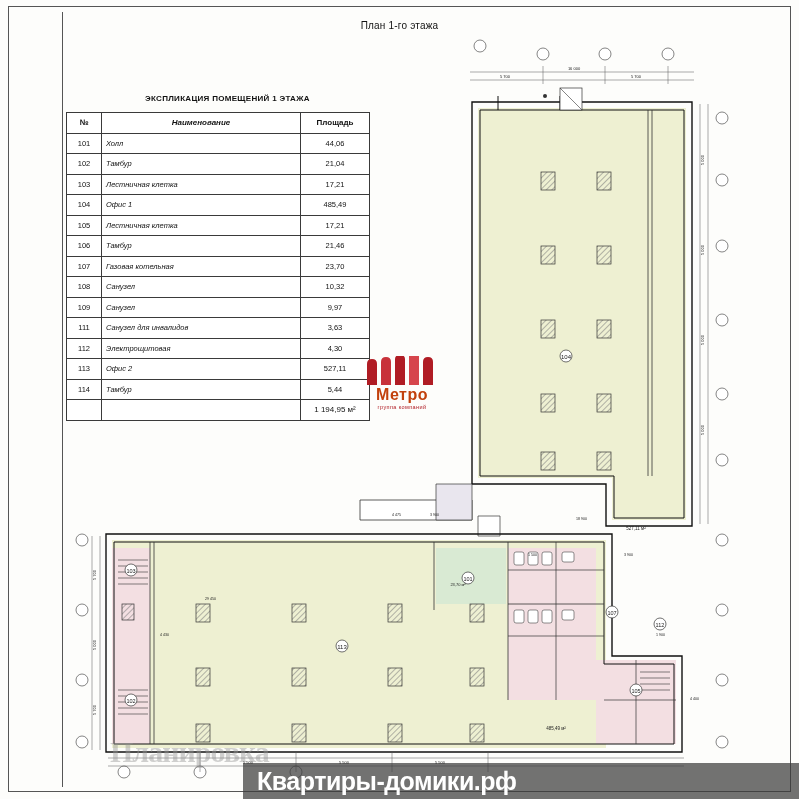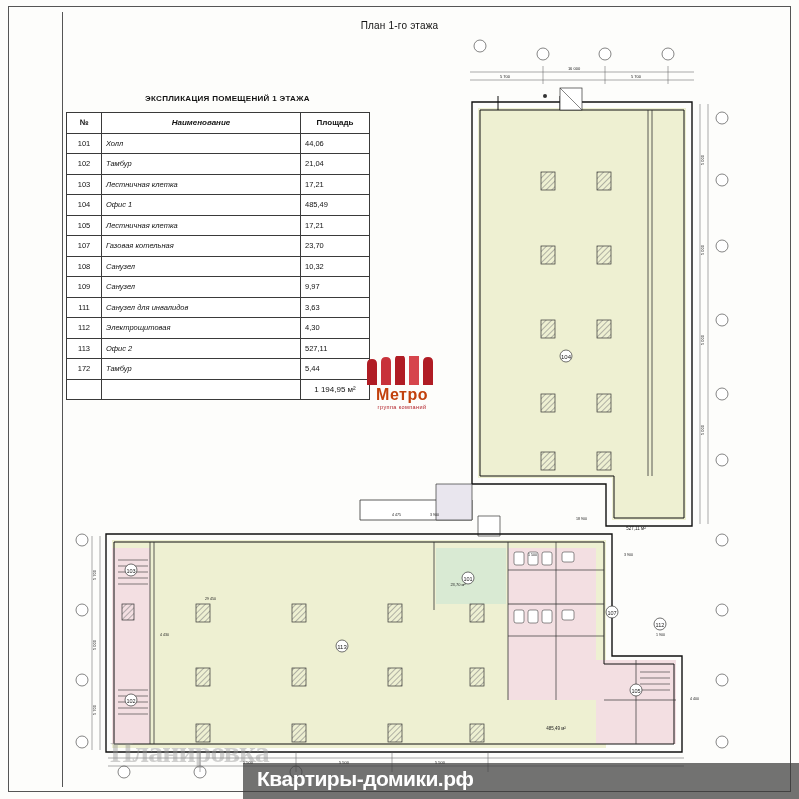--- a/index.html
+++ b/index.html
@@ -44,21 +44,21 @@
   table.expl th, table.expl td{
     border:1px solid #3a3a3a;
     padding:0 4px;
     height:19.5px;
     font-weight:normal;
     white-space:nowrap;
   }
   table.expl th{font-weight:bold;font-size:8px;text-align:center;}
   .c-num{width:26px;text-align:center;}
   .c-name{width:190px;text-align:left;font-style:italic;}
-  .c-area{width:60px;text-align:left;}
+  .c-area{width:60px;text-align:center;}
   .total-row td{height:21px;}
   .total-cell{text-align:center;font-size:8px;}
 
   
   .logo{
     position:absolute;left:356px;top:356px;width:92px;height:66px;
     text-align:center;
   }
   .logo .mark{
     width:78px;height:30px;margin:0 auto;display:block;
@@ -79,21 +79,21 @@
     font-size:30px;font-weight:bold;color:rgba(150,150,150,.45);
     letter-spacing:-1px;
     font-family:Liberation Serif, serif;
   }
   .wm-bar{
     position:absolute;left:243px;top:763px;width:556px;height:36px;
     background:rgba(60,60,60,.72);
   }
   .wm-bar .txt{
     position:absolute;left:14px;top:4px;
-    font-size:21px;font-weight:bold;color:#ffffff;letter-spacing:-.5px;
+    font-size:25px;font-weight:bold;color:#ffffff;letter-spacing:-.5px;
     white-space:nowrap;
   }
 </style>
 </head>
 <body>
 
 <div id="sheet">
 
   <div class="frame-outer"></div>
   <div class="frame-inner"></div>
@@ -130,20 +130,25 @@
           <td class="c-num">104</td>
           <td class="c-name">Офис 1</td>
           <td class="c-area">485,49</td>
         </tr>
         <tr>
           <td class="c-num">105</td>
           <td class="c-name">Лестничная клетка</td>
           <td class="c-area">17,21</td>
         </tr>
         <tr>
+          <td class="c-num">106</td>
+          <td class="c-name">Тамбур</td>
+          <td class="c-area">21,46</td>
+        </tr>
+        <tr>
           <td class="c-num">107</td>
           <td class="c-name">Газовая котельная</td>
           <td class="c-area">23,70</td>
         </tr>
         <tr>
           <td class="c-num">108</td>
           <td class="c-name">Санузел</td>
           <td class="c-area">10,32</td>
         </tr>
         <tr>
@@ -160,21 +165,21 @@
           <td class="c-num">112</td>
           <td class="c-name">Электрощитовая</td>
           <td class="c-area">4,30</td>
         </tr>
         <tr>
           <td class="c-num">113</td>
           <td class="c-name">Офис 2</td>
           <td class="c-area">527,11</td>
         </tr>
         <tr>
-          <td class="c-num">172</td>
+          <td class="c-num">114</td>
           <td class="c-name">Тамбур</td>
           <td class="c-area">5,44</td>
         </tr>
         <tr class="total-row">
           <td class="c-num"></td>
           <td class="c-name"></td>
           <td class="c-area total-cell">1 194,95 м²</td>
         </tr>
       </tbody>
   </table>

